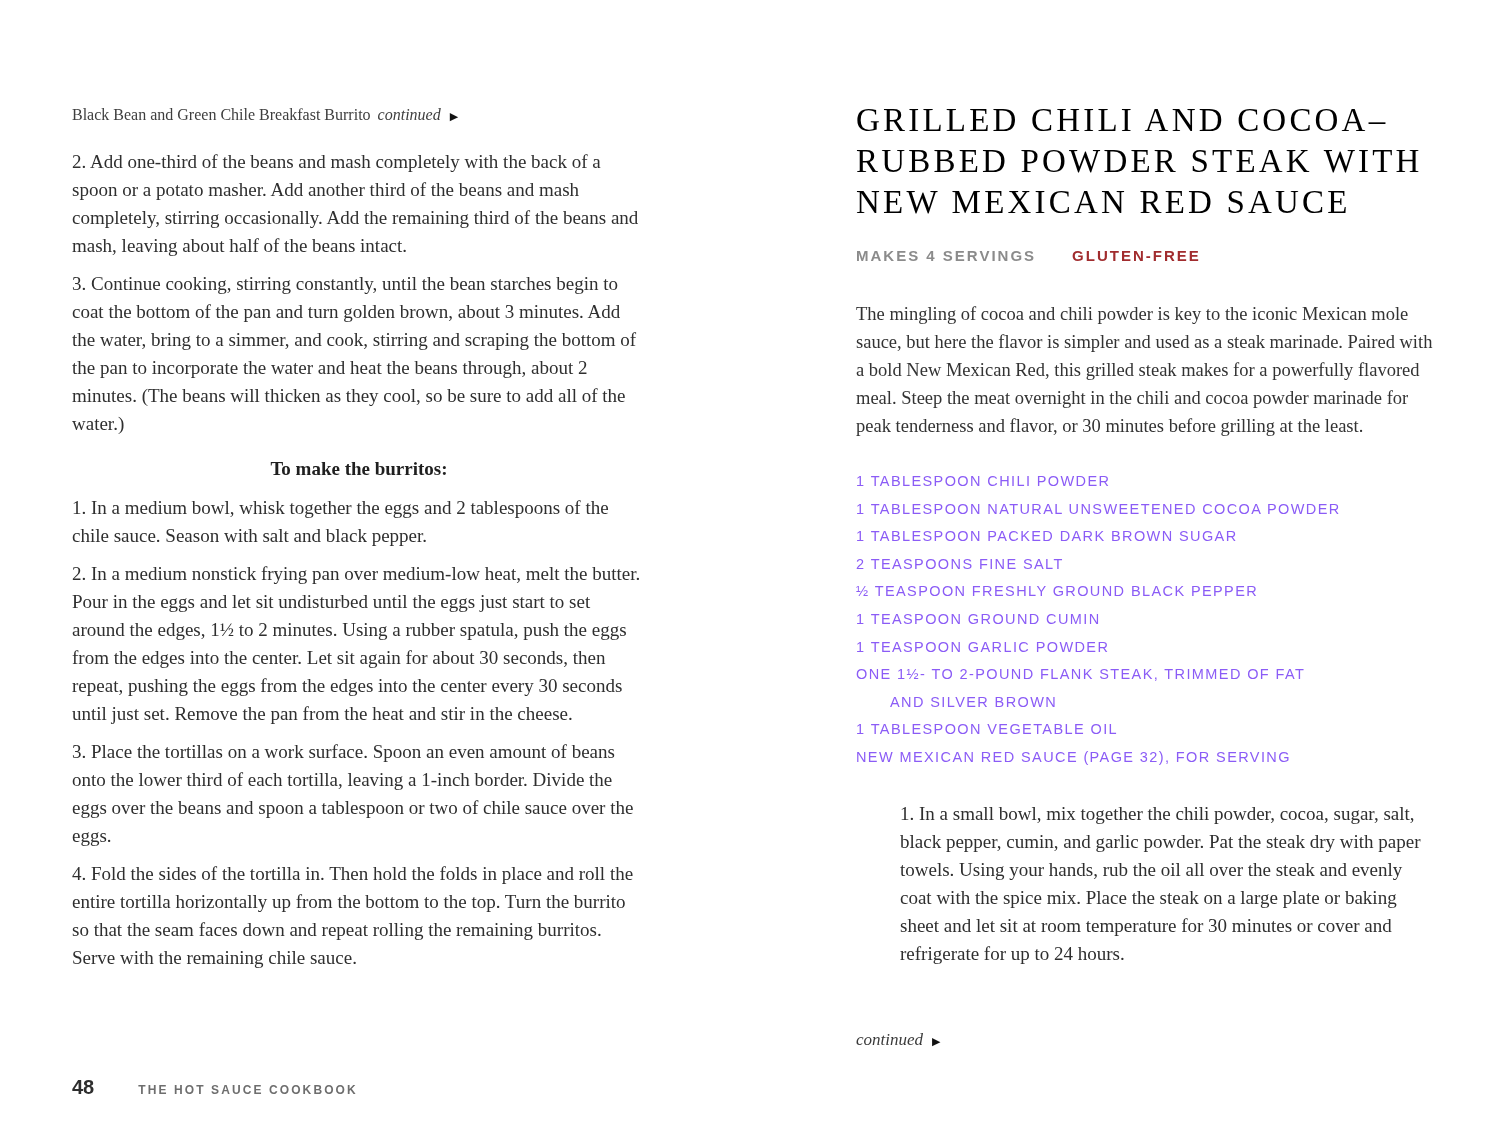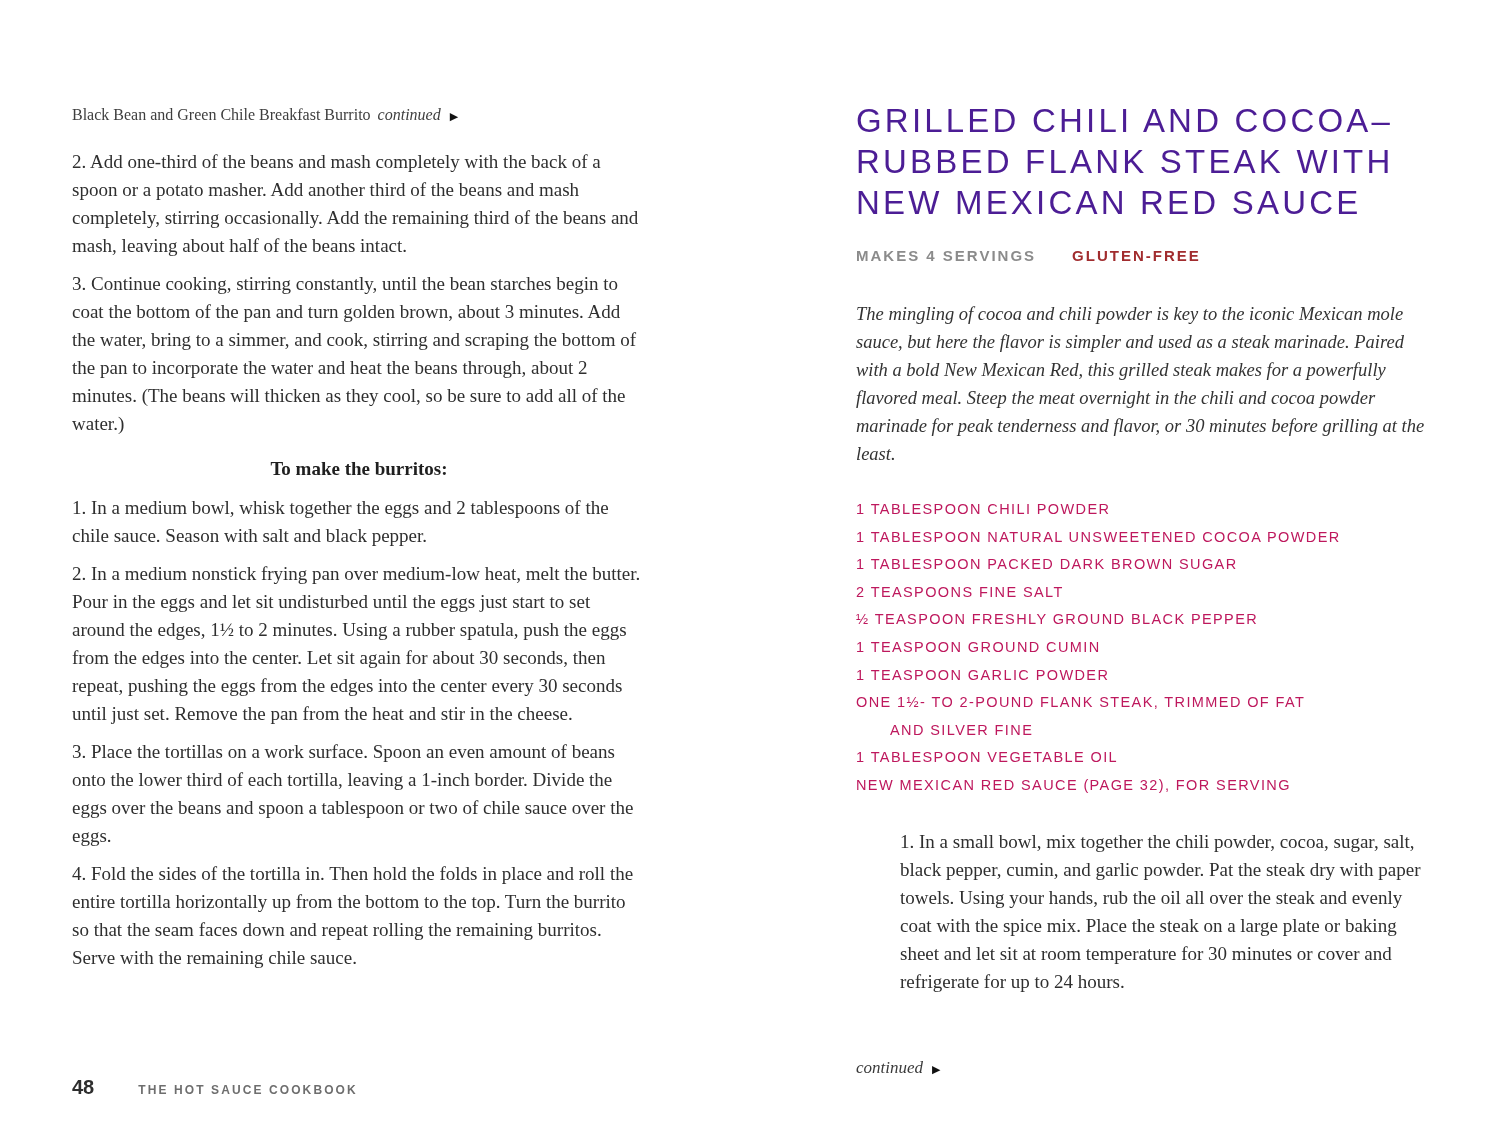--- a/index.html
+++ b/index.html
@@ -10,28 +10,28 @@
   
   .left-col { position:absolute; left:72px; top:106px; width:574px; }
   .running-header { font-size:16px; color:#3e3e3e; margin-bottom:24px; }
   .running-header .cont { font-style:italic; margin-left:7px; }
   .arrow-icon { font-size:11px; color:#111; margin-left:9px; font-style:normal; }
   .body-par { font-size:19px; line-height:28px; color:#2f2f2f; margin-bottom:10px; }
   .subhead { font-size:19px; font-weight:bold; color:#1f1f1f; margin:20px 0 14px;text-align:center; }
 
   
   .right-col { position:absolute; left:856px; top:100px; width:582px; }
-  .recipe-title { font-family:Liberation Sans, sans-serif; font-size:33px; letter-spacing:3.2px;
-                  color:#4c1d95; line-height:41px; font-weight:400; }
+  .recipe-title { font-family:Liberation Serif, serif; font-size:33px; letter-spacing:3.2px;
+                  color:#000000; line-height:41px; font-weight:400; }
   .meta-row { margin-top:24px; font-family:"Liberation Sans", sans-serif; font-size:15px; letter-spacing:2px; }
   .servings { color:#8b8b8b; font-weight:bold; }
   .diet { color:#a12c2e; font-weight:bold; margin-left:36px; }
-  .intro { margin-top:36px; font-style:italic; font-size:18.5px; line-height:28px; color:#333333; }
+  .intro { margin-top:36px; font-size:18.5px; line-height:28px; color:#333333; }
   .ingredients { margin-top:28px; font-family:"Liberation Sans", sans-serif; font-size:14.5px;
-                 letter-spacing:1.4px; color:#be185d; }
+                 letter-spacing:1.4px; color:#8b5cf6; }
   .ing { line-height:27.6px; }
   .ing.indent { padding-left:34px; }
   .step { margin-top:28px; font-size:19px; line-height:28px; color:#2f2f2f;margin-left:44px; }
   .continued-marker { margin-top:62px; font-style:italic; font-size:17px; color:#3a3a3a; }
 
   
   .footer-left { position:absolute; left:72px; top:1076px; font-family:"Liberation Sans", sans-serif; white-space:nowrap; }
   .footer-right { position:absolute; right:70px; top:1076px; font-family:"Liberation Sans", sans-serif; white-space:nowrap; text-align:right; }
   .page-num { font-size:20px; font-weight:bold; color:#2e2e2e; }
   .footer-caps { font-size:12px; letter-spacing:2.1px; color:#6e6e6e; font-weight:bold; }
@@ -55,40 +55,40 @@
 
     <p class="body-par">1. In a medium bowl, whisk together the eggs and 2 tablespoons of the chile sauce. Season with salt and black pepper.</p>
     <p class="body-par">2. In a medium nonstick frying pan over medium-low heat, melt the butter. Pour in the eggs and let sit undisturbed until the eggs just start to set around the edges, 1½ to 2 minutes. Using a rubber spatula, push the eggs from the edges into the center. Let sit again for about 30 seconds, then repeat, pushing the eggs from the edges into the center every 30 seconds until just set. Remove the pan from the heat and stir in the cheese.</p>
     <p class="body-par">3. Place the tortillas on a work surface. Spoon an even amount of beans onto the lower third of each tortilla, leaving a 1-inch border. Divide the eggs over the beans and spoon a tablespoon or two of chile sauce over the eggs.</p>
     <p class="body-par">4. Fold the sides of the tortilla in. Then hold the folds in place and roll the entire tortilla horizontally up from the bottom to the top. Turn the burrito so that the seam faces down and repeat rolling the remaining burritos. Serve with the remaining chile sauce.</p>
   </div>
 
   <div class="right-col">
     <h1 class="recipe-title">
       <div>GRILLED CHILI AND COCOA–</div>
-      <div>RUBBED FLANK STEAK WITH</div>
+      <div>RUBBED POWDER STEAK WITH</div>
       <div>NEW MEXICAN RED SAUCE</div>
     </h1>
 
     <div class="meta-row">
       <span class="servings">MAKES 4 SERVINGS</span><span class="diet">GLUTEN-FREE</span>
     </div>
 
     <p class="intro">The mingling of cocoa and chili powder is key to the iconic Mexican mole sauce, but here the flavor is simpler and used as a steak marinade. Paired with a bold New Mexican Red, this grilled steak makes for a powerfully flavored meal. Steep the meat overnight in the chili and cocoa powder marinade for peak tenderness and flavor, or 30 minutes before grilling at the least.</p>
 
     <div class="ingredients">
       <div class="ing">1 TABLESPOON CHILI POWDER</div>
       <div class="ing">1 TABLESPOON NATURAL UNSWEETENED COCOA POWDER</div>
       <div class="ing">1 TABLESPOON PACKED DARK BROWN SUGAR</div>
       <div class="ing">2 TEASPOONS FINE SALT</div>
       <div class="ing">½ TEASPOON FRESHLY GROUND BLACK PEPPER</div>
       <div class="ing">1 TEASPOON GROUND CUMIN</div>
       <div class="ing">1 TEASPOON GARLIC POWDER</div>
       <div class="ing">ONE 1½- TO 2-POUND FLANK STEAK, TRIMMED OF FAT</div>
-      <div class="ing indent">AND SILVER FINE</div>
+      <div class="ing indent">AND SILVER BROWN</div>
       <div class="ing">1 TABLESPOON VEGETABLE OIL</div>
       <div class="ing">NEW MEXICAN RED SAUCE (PAGE 32), FOR SERVING</div>
     </div>
 
     <p class="step">1. In a small bowl, mix together the chili powder, cocoa, sugar, salt, black pepper, cumin, and garlic powder. Pat the steak dry with paper towels. Using your hands, rub the oil all over the steak and evenly coat with the spice mix. Place the steak on a large plate or baking sheet and let sit at room temperature for 30 minutes or cover and refrigerate for up to 24 hours.</p>
 
     <div class="continued-marker">
       <span>continued</span><span class="arrow-icon">▶</span>
     </div>
   </div>

